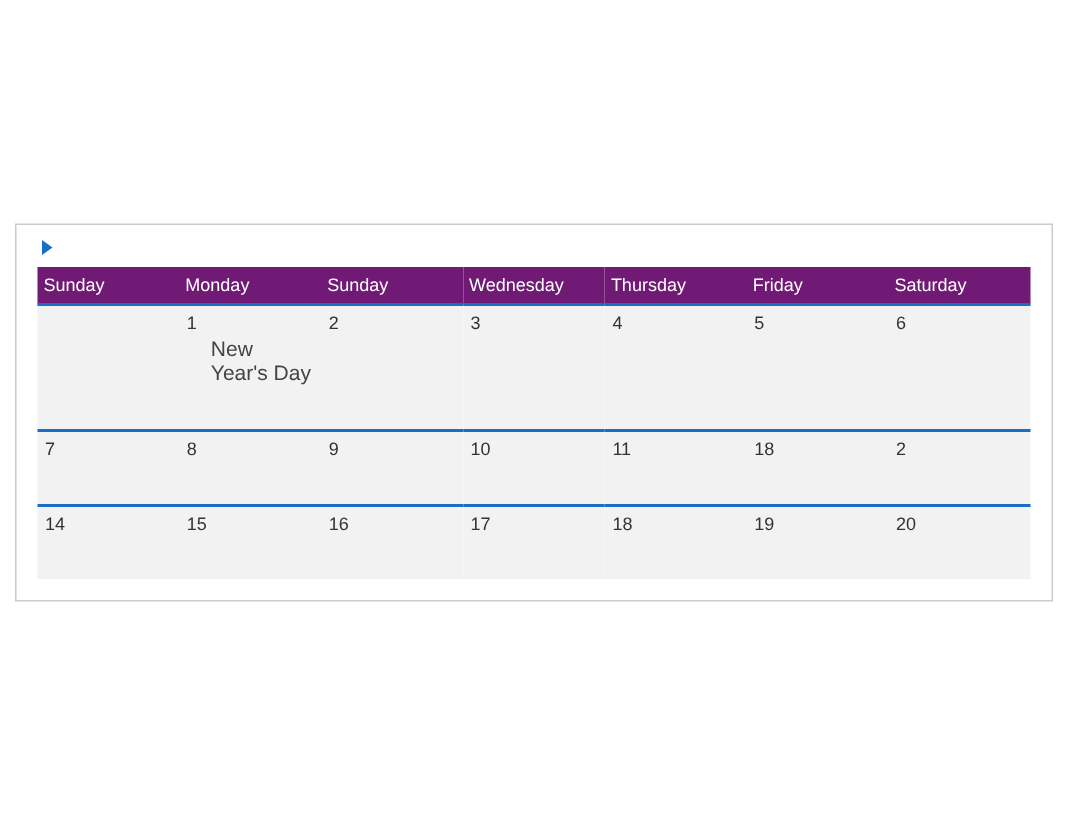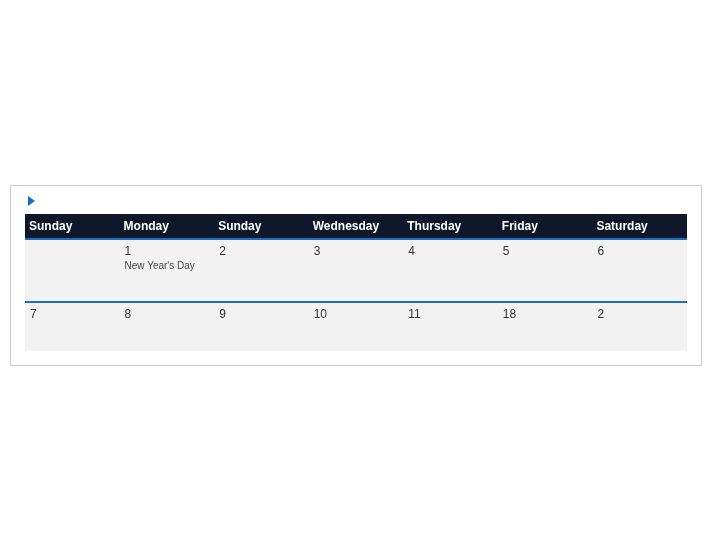--- a/index.html
+++ b/index.html
@@ -64,24 +64,24 @@
       font-size: 14px;
       color: #444;
       text-align: right;
       min-width: 130px;
     }
     .calendar-grid {
       width: 100%;
       border-collapse: collapse;
     }
     .calendar-grid thead tr th {
-      background: #0f172a;
+      background: #701a75;
       color: #fff;
       font-size: 12px;
-      font-weight: bold;
+      font-weight: normal;
       padding: 5px 4px;
       text-align: left;
       border: none;
     }
     .calendar-grid tbody tr {
       border-top: 2px solid #1a6fc4;
     }
     .calendar-grid tbody tr td {
       background: #f2f2f2;
       vertical-align: top;
@@ -90,24 +90,25 @@
       color: #333;
       width: 14.28%;
       border: none;
     }
     .calendar-grid tbody tr td .day-num {
       font-size: 12px;
       color: #333;
       display: block;
     }
     .calendar-grid tbody tr td .event {
-      font-size: 10px;
+      font-size: 14px;
       color: #444;
       margin-top: 2px;
       display: block;
+      margin-left: 16px;
     }
   </style>
 </head>
 <body>
 
 <div class="calendar-container">
   <div class="calendar-header">
     <div class="logo">
       <span class="logo-general"></span>
       <span class="logo-blue">
@@ -170,15 +171,38 @@
           <td>
             <span class="day-num">11</span>
           </td>
           <td>
             <span class="day-num">18</span>
           </td>
           <td>
             <span class="day-num">2</span>
           </td>
         </tr>
+        <tr>
+          <td>
+            <span class="day-num">14</span>
+          </td>
+          <td>
+            <span class="day-num">15</span>
+          </td>
+          <td>
+            <span class="day-num">16</span>
+          </td>
+          <td>
+            <span class="day-num">17</span>
+          </td>
+          <td>
+            <span class="day-num">18</span>
+          </td>
+          <td>
+            <span class="day-num">19</span>
+          </td>
+          <td>
+            <span class="day-num">20</span>
+          </td>
+        </tr>
       </tbody>
   </table>
 </div>
 
 </body></html>

